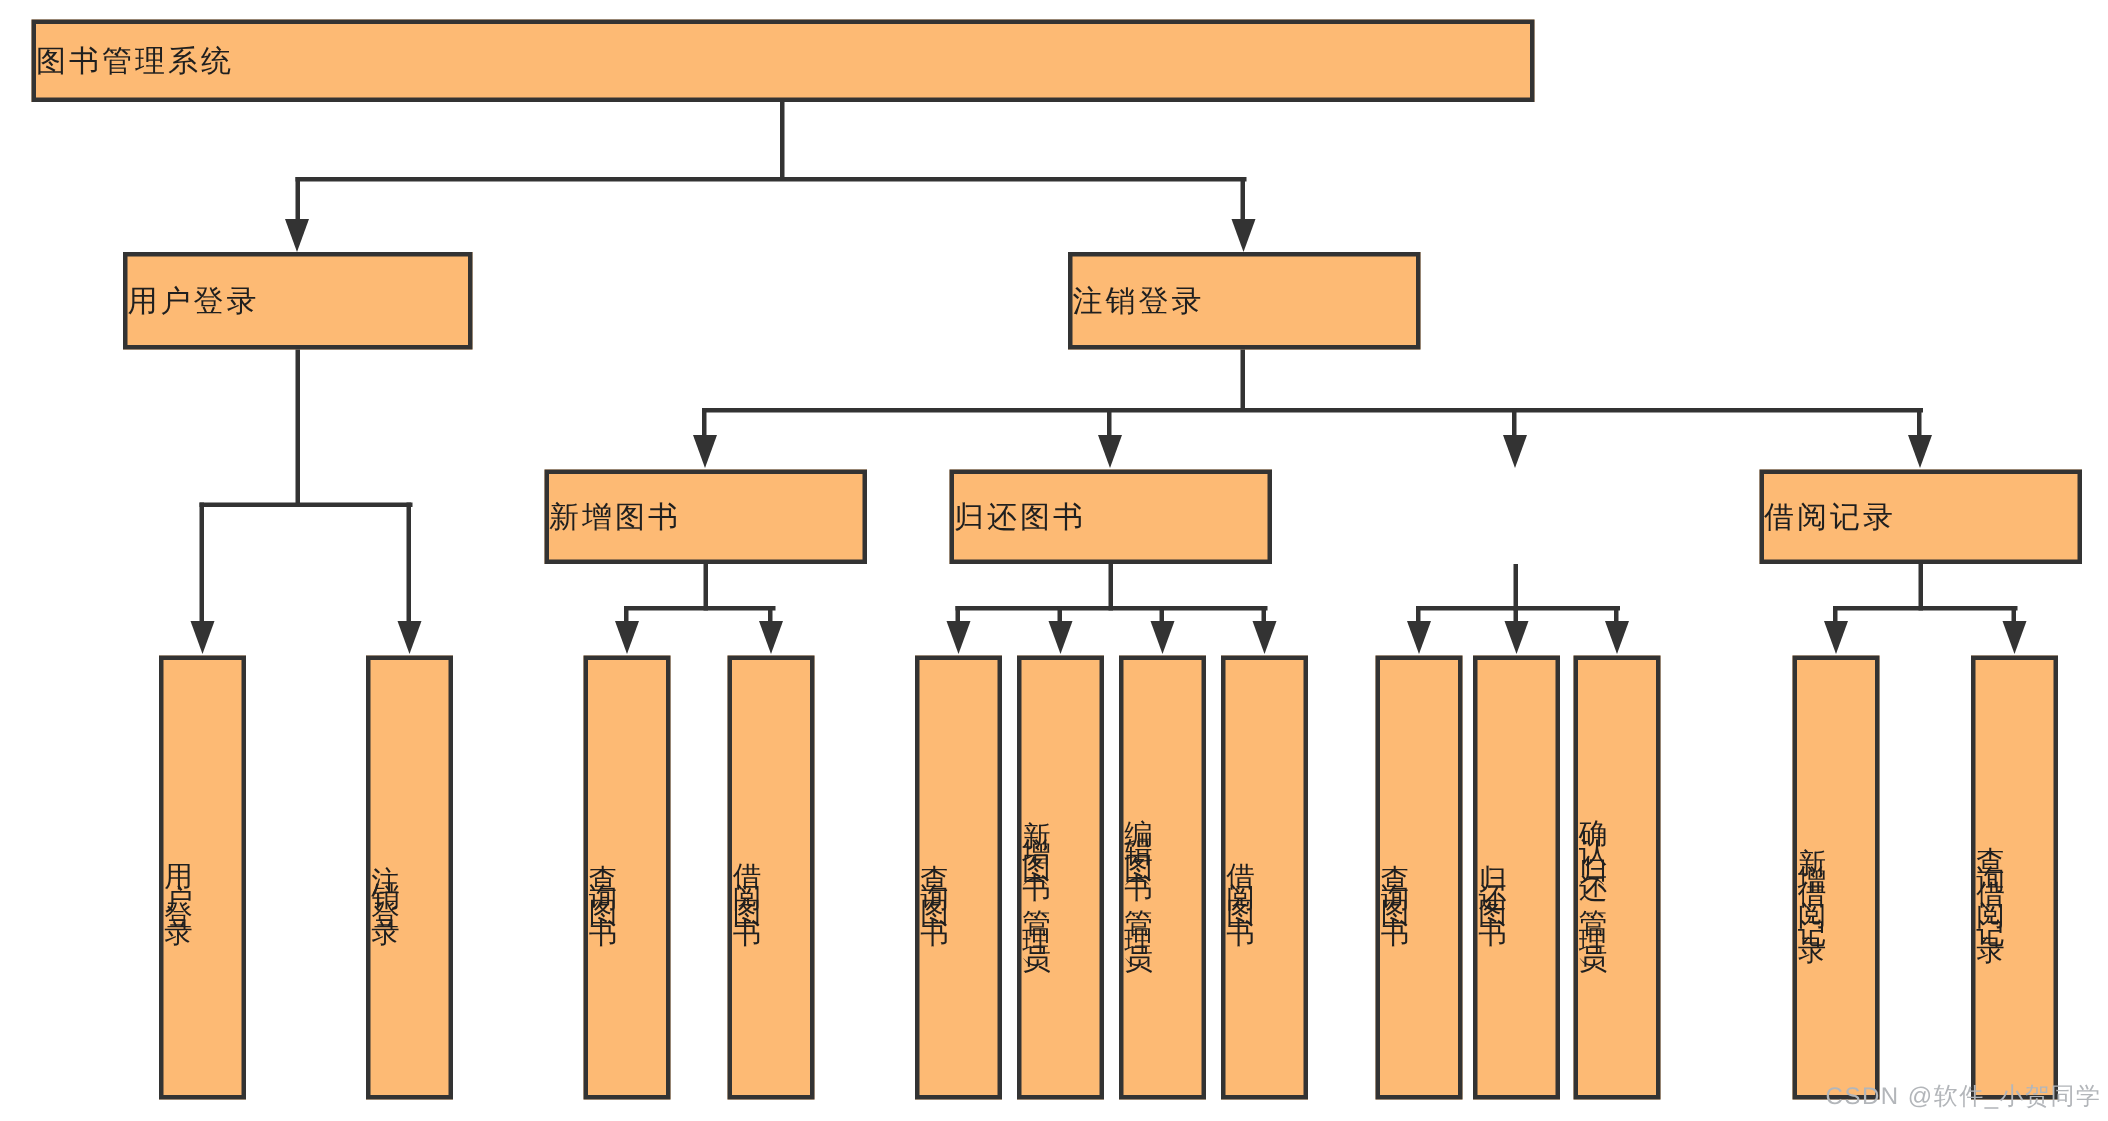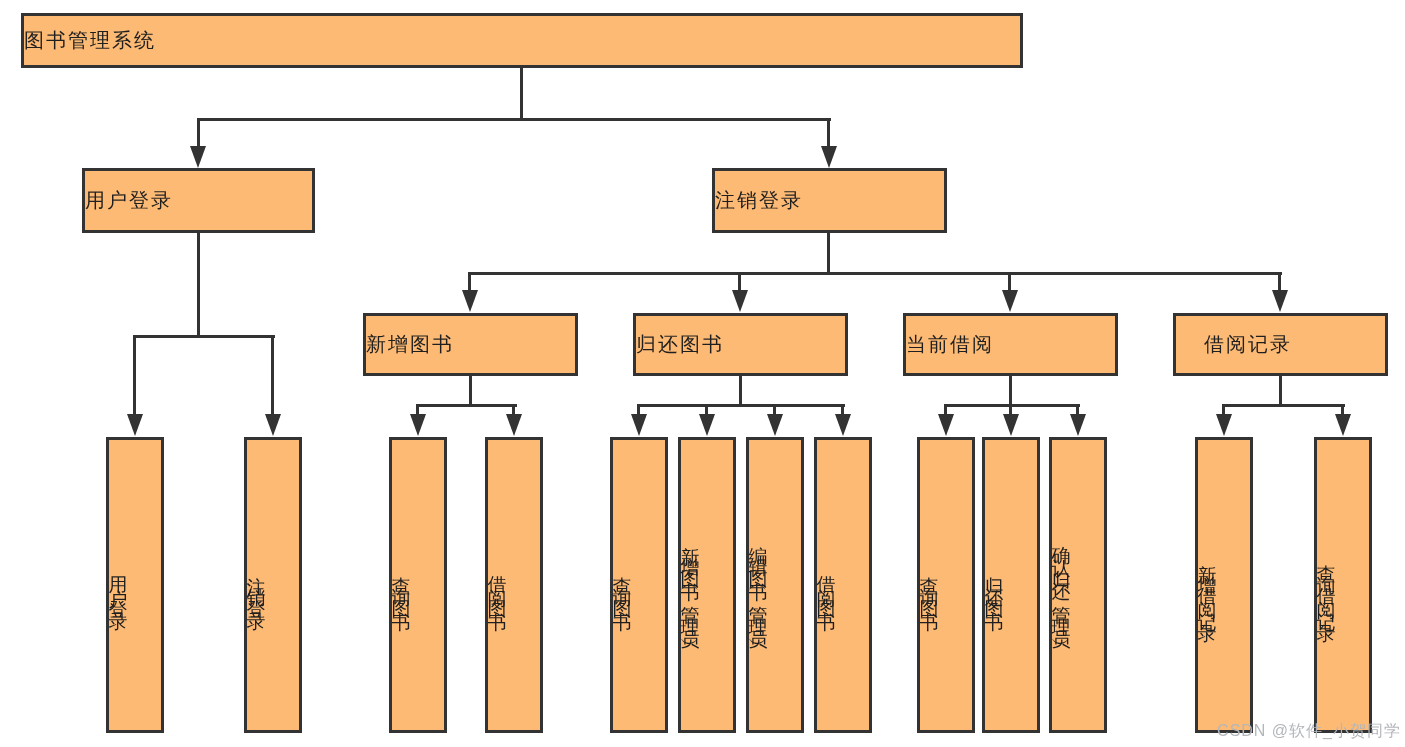--- a/index.html
+++ b/index.html
@@ -91,24 +91,21 @@
   <div class="arrow" style="left:1002px; top:290px;"></div>
   <div class="vline" style="left:1278px; top:272px; height:20px;"></div>
   <div class="arrow" style="left:1272px; top:290px;"></div>
 
   <div class="node h" style="left:363px; top:313px; width:215px; height:63px;">
     <span class="label">新增图书</span>
   </div>
   <div class="node h" style="left:633px; top:313px; width:215px; height:63px;">
     <span class="label">归还图书</span>
   </div>
-  <div class="node h" style="left:903px; top:313px; width:215px; height:63px;">
-    <span class="label">当前借阅</span>
-  </div>
-  <div class="node h" style="left:1173px; top:313px; width:215px; height:63px;padding-left:28px;">
+  <div class="node h" style="left:1173px; top:313px; width:215px; height:63px;">
     <span class="label">借阅记录</span>
   </div>
 
   <div class="vline" style="left:469px; top:376px; height:31px;"></div>
   <div class="hline" style="left:416px; top:404px; width:101px;"></div>
   <div class="vline" style="left:416px; top:404px; height:11px;"></div>
   <div class="arrow" style="left:410px; top:414px;"></div>
   <div class="vline" style="left:512px; top:404px; height:11px;"></div>
   <div class="arrow" style="left:506px; top:414px;"></div>
 

